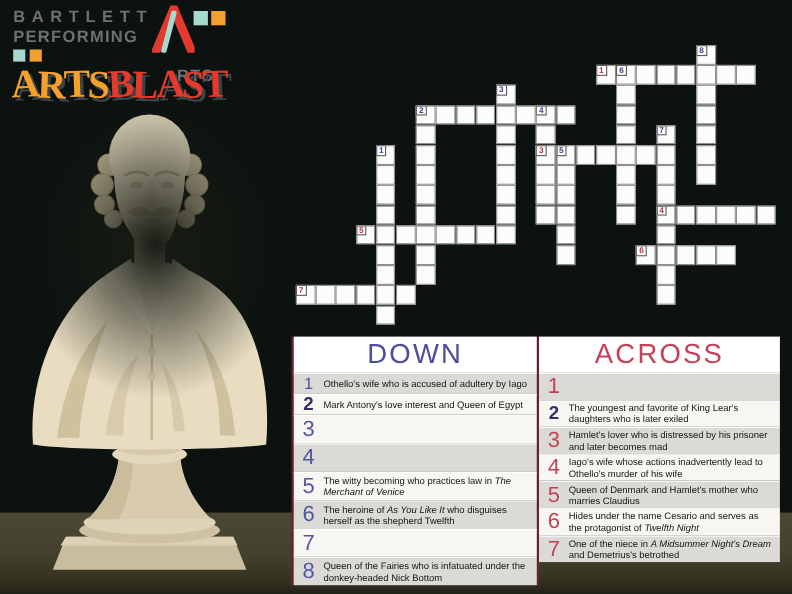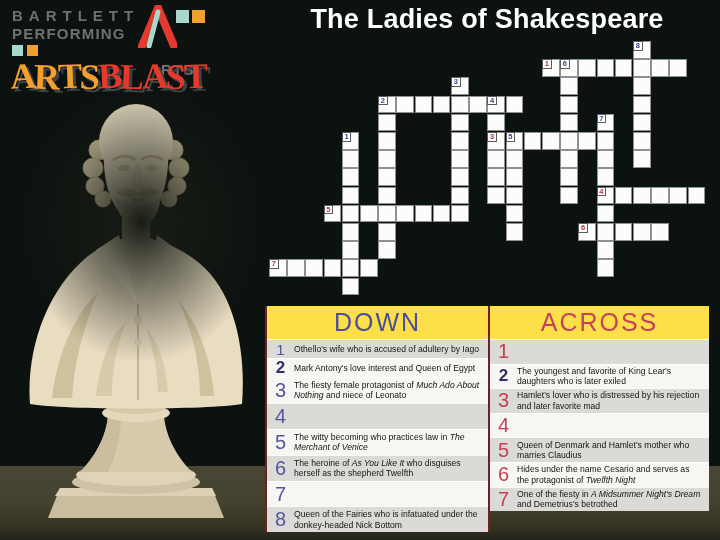--- a/index.html
+++ b/index.html
@@ -46,21 +46,21 @@
   
   #bust-photo{position:absolute;left:0;top:86px;width:272px;height:454px;}
   #bust-glow{position:absolute;left:0;top:0;width:272px;height:340px;
     background:radial-gradient(60% 55% at 52% 40%, #181c15 0%, rgba(12,18,15,0) 75%);}
 
   
   .panel{position:absolute;top:306px;}
   #down-panel{left:265px;width:225px;box-sizing:border-box;
     border-left:2px solid #6b2127;border-right:2px solid #6b2127;}
   #across-panel{left:490px;width:219px;}
-  .panel-header{height:33px;background:#fde047;text-align:center;
+  .panel-header{height:33px;background:#ffffff;text-align:center;
     font-size:25px;line-height:33px;letter-spacing:2px;font-weight:400;}
   #down-header{color:#4d4d9d;}
   #across-header{color:#c5415a;}
   .clue-row{display:flex;align-items:center;border-top:1px solid rgba(255,255,255,0.85);
     box-sizing:border-box;}
   .clue-row.shaded{background:#dbdad6;}
   .clue-row.plain{background:#f7f6f3;}
   .clue-row.l1{height:19px;}
   .clue-row.l2{height:25.9px;}
   .clue-row.ar{height:24.6px;}
@@ -148,21 +148,20 @@
     </span>
     <div id="logo-sq1"></div>
     <div id="logo-sq2"></div>
     <div id="logo-line2a" class="lg-gray">PERFORMING</div>
     <div id="logo-line2b" class="lg-gray">RTS</div>
     <div id="logo-sq3"></div>
     <div id="logo-sq4"></div>
     <div id="artsblast"><span class="blast-letter bl-orange" style="transform: rotate(-3deg) translateY(0px);">A</span><span class="blast-letter bl-orange" style="transform: rotate(2deg) translateY(1px);">R</span><span class="blast-letter bl-orange" style="transform: rotate(-2deg) translateY(0px);">T</span><span class="blast-letter bl-orange" style="transform: rotate(3deg) translateY(1px);">S</span><span class="blast-letter bl-red" style="transform: rotate(-3deg) translateY(0px);">B</span><span class="blast-letter bl-red" style="transform: rotate(2deg) translateY(1px);">L</span><span class="blast-letter bl-red" style="transform: rotate(-2deg) translateY(0px);">A</span><span class="blast-letter bl-red" style="transform: rotate(3deg) translateY(1px);">S</span><span class="blast-letter bl-red" style="transform: rotate(-2deg) translateY(0px);">T</span></div>
   </div>
 
-  <div id="page-title">The Ladies of Shakespeare</div>
 
   <div id="crossword-grid" style="left: 269px; top: 41px;">
       <div class="cell" style="left: 273px; top: 18.2px;"></div>
       <div class="cell" style="left: 291.2px; top: 18.2px;"></div>
       <div class="cell" style="left: 309.4px; top: 18.2px;"></div>
       <div class="cell" style="left: 327.6px; top: 18.2px;"></div>
       <div class="cell" style="left: 345.8px; top: 18.2px;"></div>
       <div class="cell" style="left: 364px; top: 18.2px;"></div>
       <div class="cell" style="left: 382.2px; top: 18.2px;"></div>
       <div class="cell" style="left: 400.4px; top: 18.2px;"></div>
@@ -275,21 +274,20 @@
         <div class="clue-row shaded l1">
           <div class="clue-num down-num">1</div>
           <div class="clue-text"><span>Othello's wife who is accused of adultery by Iago</span></div>
         </div>
         <div class="clue-row plain l1">
           <div class="clue-num down-num bold-num">2</div>
           <div class="clue-text"><span>Mark Antony's love interest and Queen of Egypt</span></div>
         </div>
         <div class="clue-row plain l2">
           <div class="clue-num down-num">3</div>
-          <div class="clue-text"><span>The fiesty female protagonist of </span><span class="it">Much Ado About Nothing</span><span> and niece of Leonato</span></div>
         </div>
         <div class="clue-row shaded l2">
           <div class="clue-num down-num">4</div>
         </div>
         <div class="clue-row plain l2">
           <div class="clue-num down-num">5</div>
           <div class="clue-text"><span>The witty becoming who practices law in </span><span class="it">The Merchant of Venice</span></div>
         </div>
         <div class="clue-row shaded l2">
           <div class="clue-num down-num">6</div>
@@ -310,33 +308,34 @@
     <div id="across-rows">
         <div class="clue-row shaded ar">
           <div class="clue-num across-num">1</div>
         </div>
         <div class="clue-row plain ar">
           <div class="clue-num across-num bold-num">2</div>
           <div class="clue-text"><span>The youngest and favorite of King Lear's daughters who is later exiled</span></div>
         </div>
         <div class="clue-row shaded ar">
           <div class="clue-num across-num">3</div>
-          <div class="clue-text"><span>Hamlet's lover who is distressed by his rejection and later favorite mad</span></div>
+          <div class="clue-text"><span>Hamlet's lover who is distressed by his prisoner and later becomes mad</span></div>
         </div>
         <div class="clue-row plain ar">
           <div class="clue-num across-num">4</div>
+          <div class="clue-text"><span>Iago's wife whose actions inadvertently lead to Othello's murder of his wife</span></div>
         </div>
         <div class="clue-row shaded ar">
           <div class="clue-num across-num">5</div>
           <div class="clue-text"><span>Queen of Denmark and Hamlet's mother who marries Claudius</span></div>
         </div>
         <div class="clue-row plain ar">
           <div class="clue-num across-num">6</div>
           <div class="clue-text"><span>Hides under the name Cesario and serves as the protagonist of </span><span class="it">Twelfth Night</span></div>
         </div>
         <div class="clue-row shaded ar">
           <div class="clue-num across-num">7</div>
-          <div class="clue-text"><span>One of the fiesty in </span><span class="it">A Midsummer Night's Dream</span><span> and Demetrius's betrothed</span></div>
+          <div class="clue-text"><span>One of the niece in </span><span class="it">A Midsummer Night's Dream</span><span> and Demetrius's betrothed</span></div>
         </div>
       </div>
   </div>
 
 </div>
 
 </body></html>

